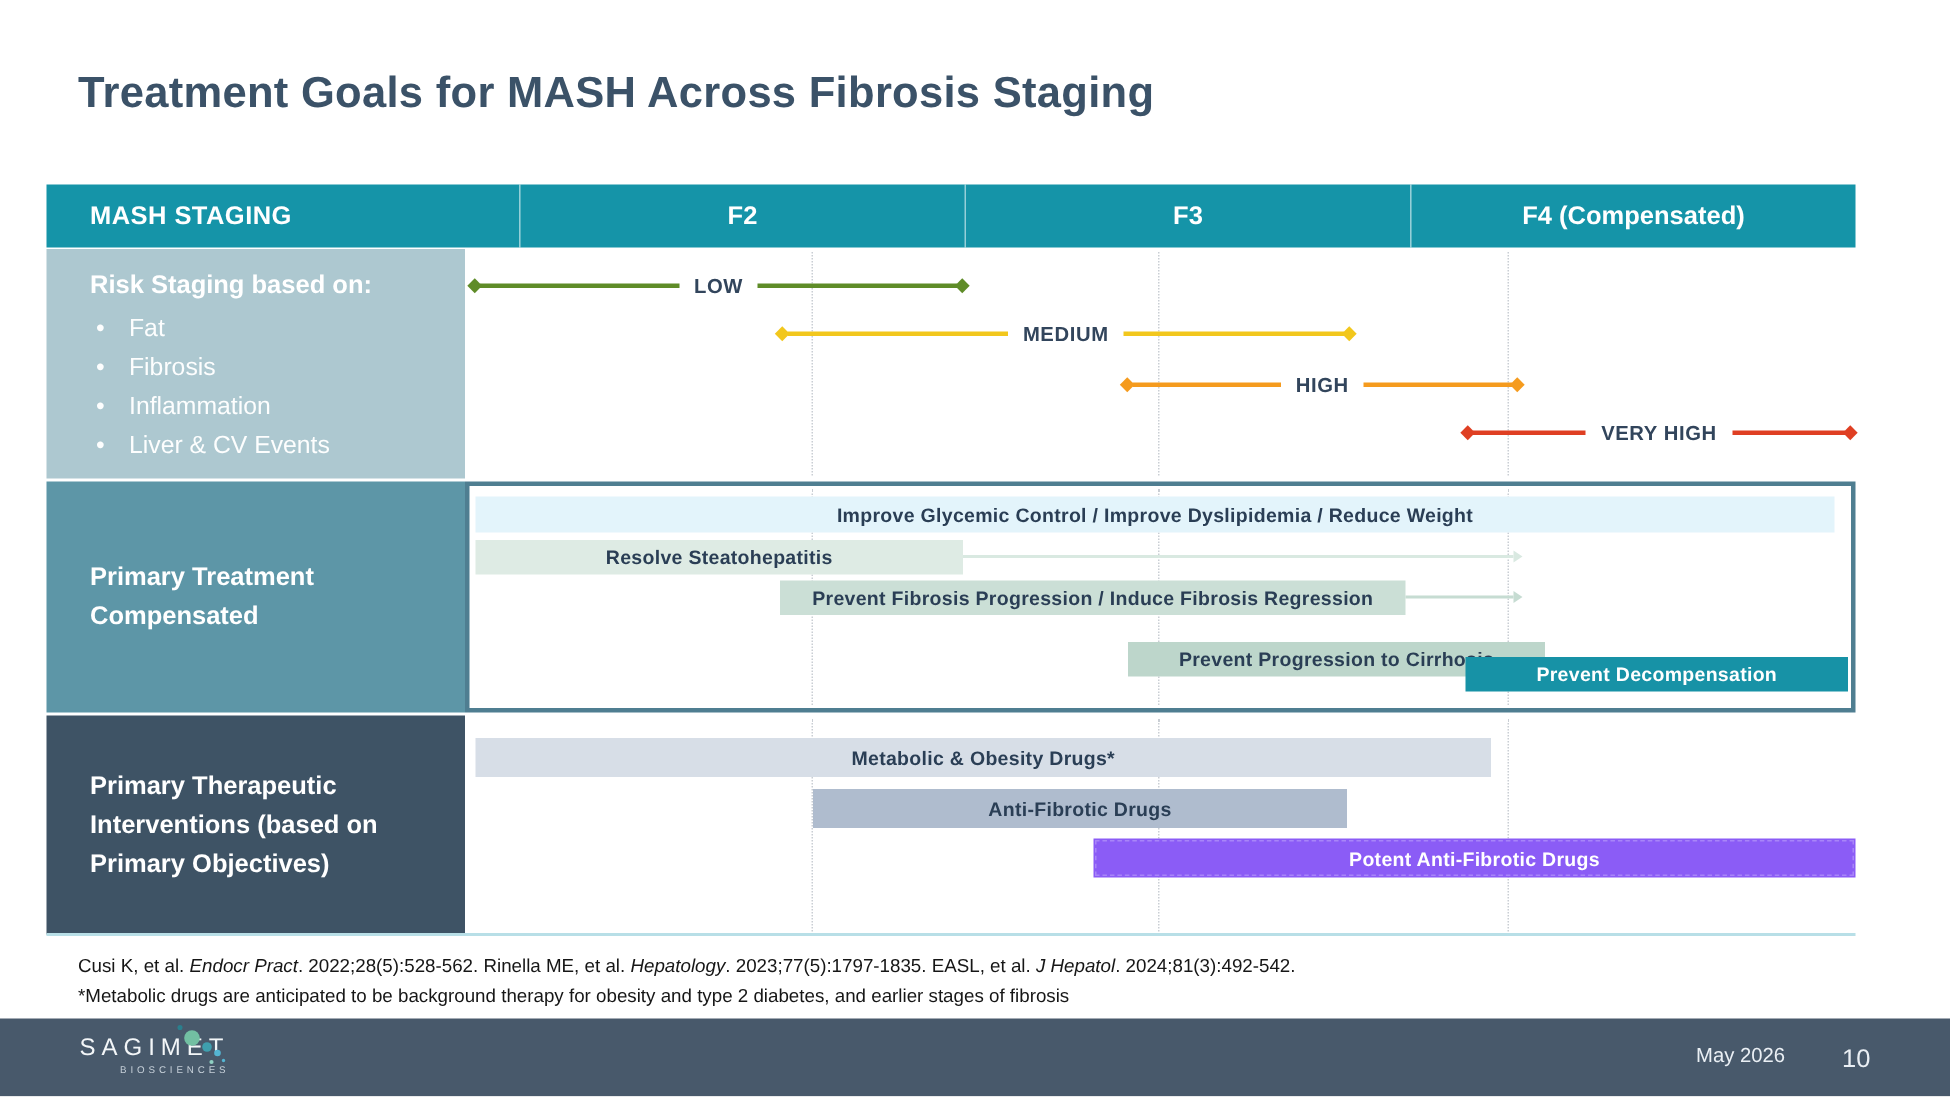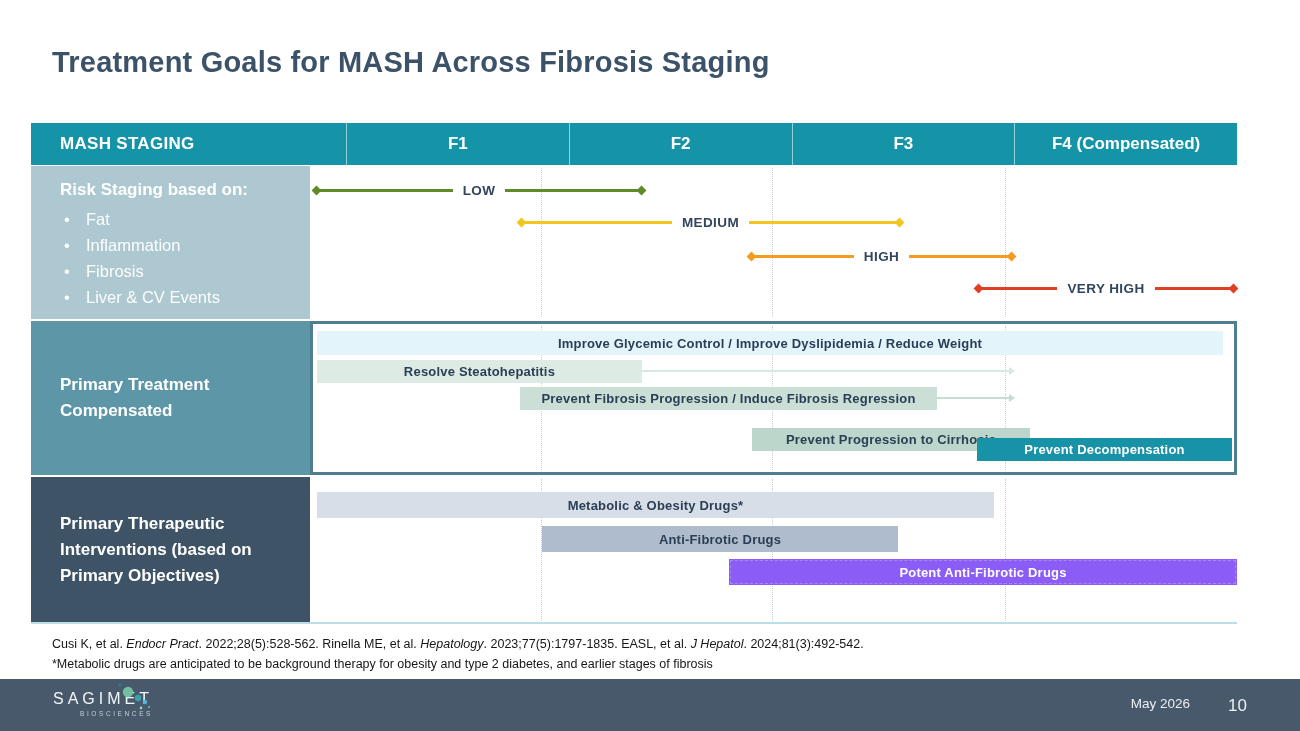--- a/index.html
+++ b/index.html
@@ -72,33 +72,32 @@
 </style>
 </head>
 <body>
 
 <div class="slide">
 
   <h1 class="slide-title">Treatment Goals for MASH Across Fibrosis Staging</h1>
 
   <div class="tbl-header">
     <div class="hdr-cell hdr-left">MASH STAGING</div>
-    <div class="hdr-cell hdr-stage">F1</div>
     <div class="hdr-cell hdr-stage">F2</div>
     <div class="hdr-cell hdr-stage">F3</div>
     <div class="hdr-cell hdr-stage">F4 (Compensated)</div>
   </div>
 
   <div class="tbl-row row-risk">
     <div class="row-label-cell cell-risk">
       <div class="risk-heading">Risk Staging based on:</div>
       <ul class="risk-bullets">
         <li>Fat</li>
+        <li>Fibrosis</li>
         <li>Inflammation</li>
-        <li>Fibrosis</li>
         <li>Liver &amp; CV Events</li>
       </ul>
     </div>
     <div class="chart-area">
       <div class="colsep" style="left:231px;"></div>
       <div class="colsep" style="left:462px;"></div>
       <div class="colsep" style="left:695px;"></div>
 
       <div class="risk-arrow" style="--ac:#5F8C28;left:3px;top:15px;width:332px;">
         <span class="diamond"></span>

